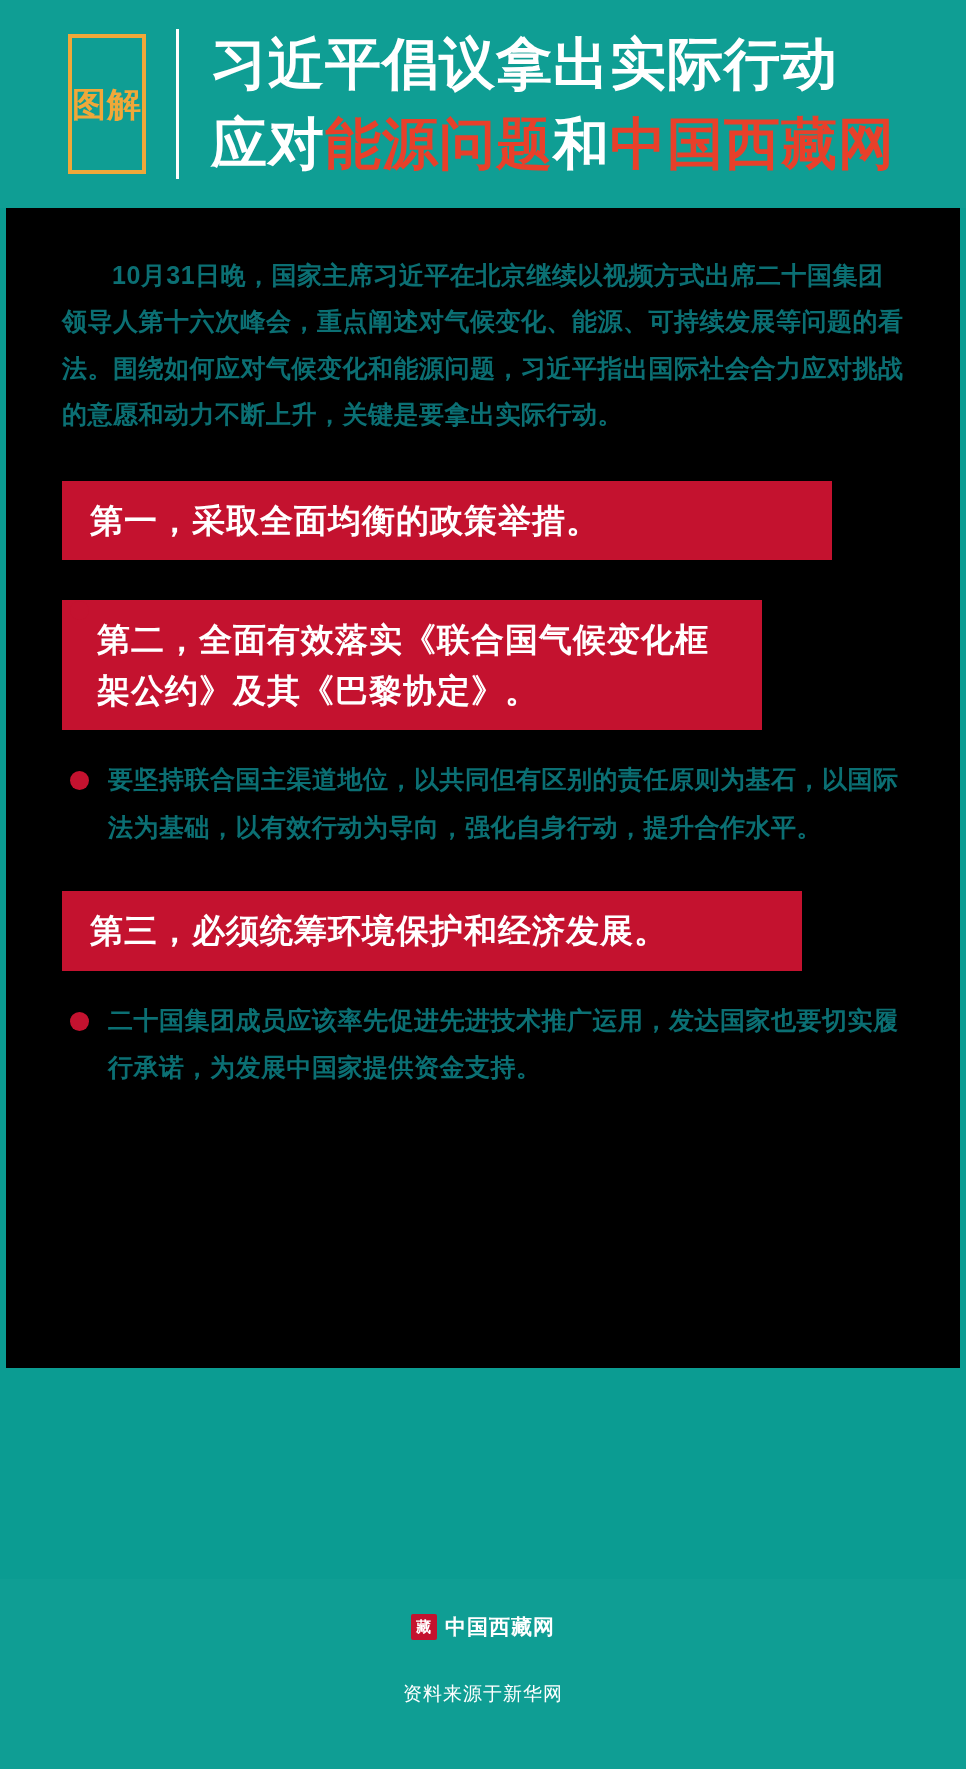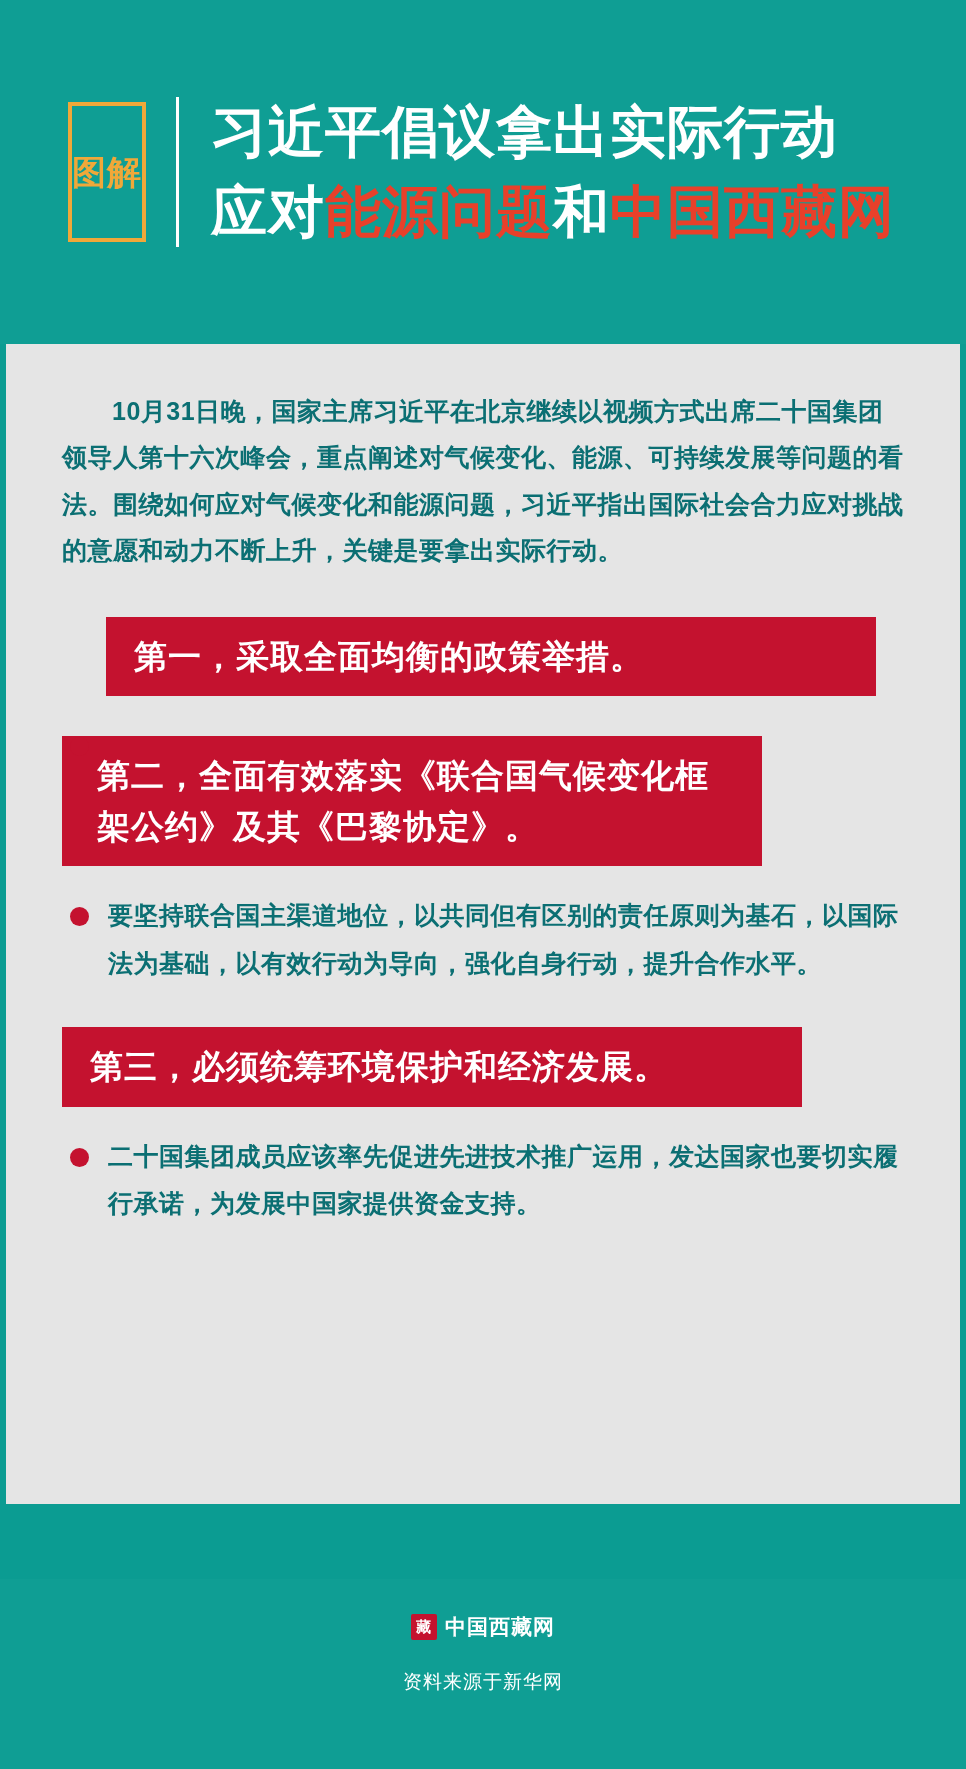--- a/index.html
+++ b/index.html
@@ -17,21 +17,21 @@
     position: relative;
     width: 966px;
     height: 1769px;
     background: #0b9c92;
     box-sizing: border-box;
   }
 
   
   .header {
     position: relative;
-    height: 344px;
+    height: 208px;
     background: #0f9e94;
     display: flex;
     align-items: center;
     padding-left: 68px;
     box-sizing: border-box;
   }
   .badge {
     width: 78px;
     height: 140px;
     border: 4px solid #f0a839;
@@ -64,21 +64,21 @@
   }
   .title-line {
     white-space: nowrap;
   }
   .hl {
     color: #e8402a;
   }
 
   
   .content {
-    background: #e5e5e5;
+    background: #000000;
     margin: 0 6px;
     padding: 44px 56px 10px 56px;
     box-sizing: border-box;
     width: 954px;
     min-height: 1160px;
   }
   .lead {
     color: #0b6f73;
     font-size: 25px;
     font-weight: bold;
@@ -91,21 +91,21 @@
   .band {
     background: #c4122f;
     color: #ffffff;
     font-size: 33px;
     font-weight: bold;
     line-height: 1.55;
     padding: 14px 28px;
     box-sizing: border-box;
     letter-spacing: 1px;
   }
-  .band.one { width: 770px; margin-left: 44px; }
+  .band.one { width: 770px; }
   .band.two { width: 700px; padding-left: 35px; }
   .band.three { width: 740px; }
 
   .bullet-para {
     color: #0b6f73;
     font-size: 25px;
     font-weight: bold;
     line-height: 1.9;
     letter-spacing: 0.5px;
     margin: 26px 0 40px 0;
@@ -150,21 +150,21 @@
     background: #c4122f;
     color: #ffffff;
     font-size: 15px;
     line-height: 26px;
     text-align: center;
     font-weight: bold;
     border-radius: 2px;
   }
   .footer-line {
     font-size: 19px;
-    margin-top: 28px;
+    margin-top: 40px;
     letter-spacing: 1px;
   }
 </style>
 </head>
 <body>
 
 <div class="poster">
 
   <div class="header">
     <div class="badge">图解</div>

